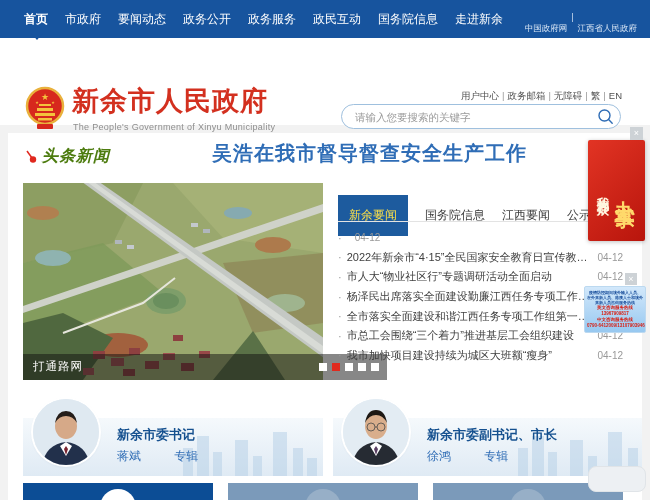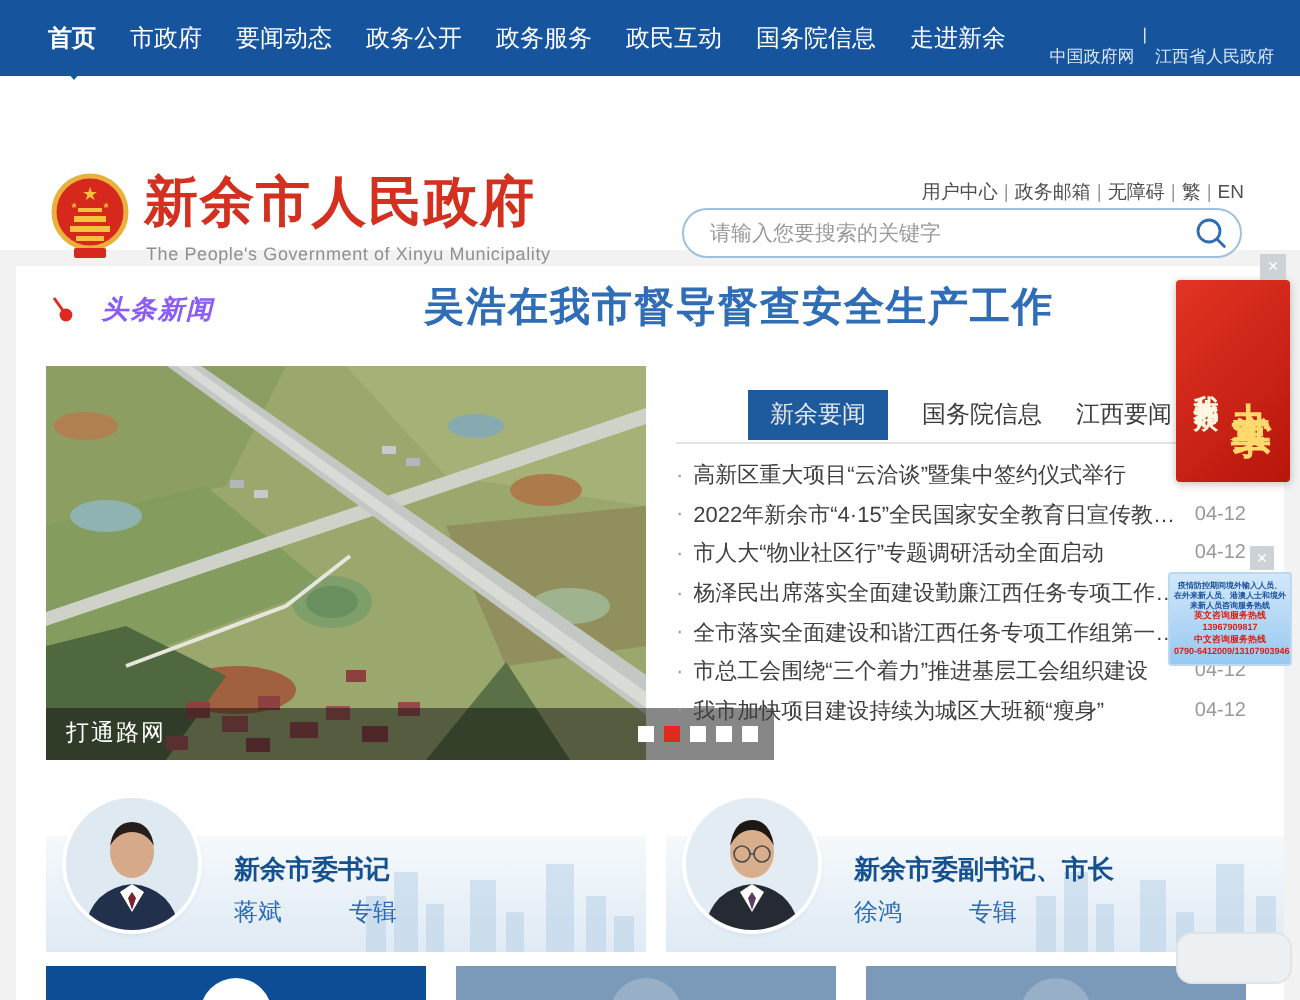--- a/index.html
+++ b/index.html
@@ -26,36 +26,36 @@
   .utility .sep { margin:0 3px; color:#9a9a9a; }
   .searchbox { position:absolute; left:341px; top:71px; width:280px; height:25px; border:1px solid #9fc0de; border-radius:13px; background:#fff; display:flex; align-items:center; }
   .searchbox input { border:none; outline:none; flex:1; height:100%; background:transparent; padding:0 6px 0 13px; font-size:10.5px; color:#333; font-family:inherit; }
   .searchbox input::placeholder { color:#9a9a9a; }
   .search-btn { width:24px; height:24px; display:flex; align-items:center; justify-content:center; cursor:pointer; margin-right:3px; }
 
   
   .container { position:absolute; left:8px; top:133px; width:634px; height:367px; background:#ffffff; overflow:hidden; z-index:1; }
 
   .headline-badge { position:absolute; left:16px; top:13px; display:flex; align-items:center; }
-  .headline-badge .txt { font-size:13px; font-weight:bold; font-style:italic; color:#8b5cf6; margin-left:13px; letter-spacing:1px; }
+  .headline-badge .txt { font-size:16px; font-weight:bold; font-style:italic; color:#4d7c0f; margin-left:4px; letter-spacing:1px; }
   .headline-title { position:absolute; left:204px; top:7px; font-size:20px; font-weight:bold; color:#2f6db6; letter-spacing:1px; white-space:nowrap; cursor:pointer; text-decoration:none; }
 
   
   .carousel { position:absolute; left:15px; top:50px; width:364px; height:197px; overflow:hidden; cursor:pointer; }
   .carousel svg.scene { display:block; }
   .caption-bar { position:absolute; left:0; bottom:0; width:100%; height:26px; background:rgba(15,15,15,.5); }
   .caption { position:absolute; left:10px; bottom:6px; color:#ffffff; font-size:11.5px; letter-spacing:1px; }
   .dots { position:absolute; right:8px; bottom:9px; display:flex; gap:5px; }
   .dot { width:8px; height:8px; background:#ffffff; cursor:pointer; }
   .dot.active { background:#e02a1e; }
 
   
   .tabs { position:absolute; left:330px; top:62px; display:flex; align-items:center; gap:17px; }
   .tab { font-size:12px; color:#3c3c3c; cursor:pointer; padding:4px 0; white-space:nowrap; }
-  .tab.active { background:#1d5b9e; color:#e5e5e5; padding:4px 11px;margin-left:36px; }
+  .tab.active { background:#1d5b9e; color:#fde047; padding:12px 11px; }
   .tab-underline { position:absolute; left:330px; top:88px; width:285px; height:1px; background:#e3e3e3; }
   .news-list { position:absolute; left:330px; top:95px; width:285px; }
   .news-row { height:19.6px; display:flex; align-items:center; }
   .news-row .bullet { color:#999; font-size:11px; margin-right:5px; }
   .news-row a { flex:1; font-size:11px; color:#404040; text-decoration:none; cursor:pointer; white-space:nowrap; overflow:hidden; text-overflow:ellipsis; }
   .news-row .date { font-size:10px; color:#999; margin-left:8px; }
 
   
   .leader-card { position:absolute; top:285px; height:58px; background:linear-gradient(180deg,#f5f9fc,#dfeaf4); }
   .leader-card.left { left:15px; width:300px; }
@@ -203,21 +203,20 @@
       <span class="tab active">新余要闻</span>
       <span class="tab">国务院信息</span>
       <span class="tab">江西要闻</span>
       <span class="tab">公示公告</span>
     </div>
     <div class="tab-underline"></div>
 
     <div class="news-list">
       <div class="news-row">
         <span class="bullet">·</span>
-        <a>高新区重大项目“云洽谈”暨集中签约仪式举行</a>
         <span class="date">04-12</span>
       </div>
       <div class="news-row">
         <span class="bullet">·</span>
         <a>2022年新余市“4·15”全民国家安全教育日宣传教育活动启动暨国...</a>
         <span class="date">04-12</span>
       </div>
       <div class="news-row">
         <span class="bullet">·</span>
         <a>市人大“物业社区行”专题调研活动全面启动</a>

